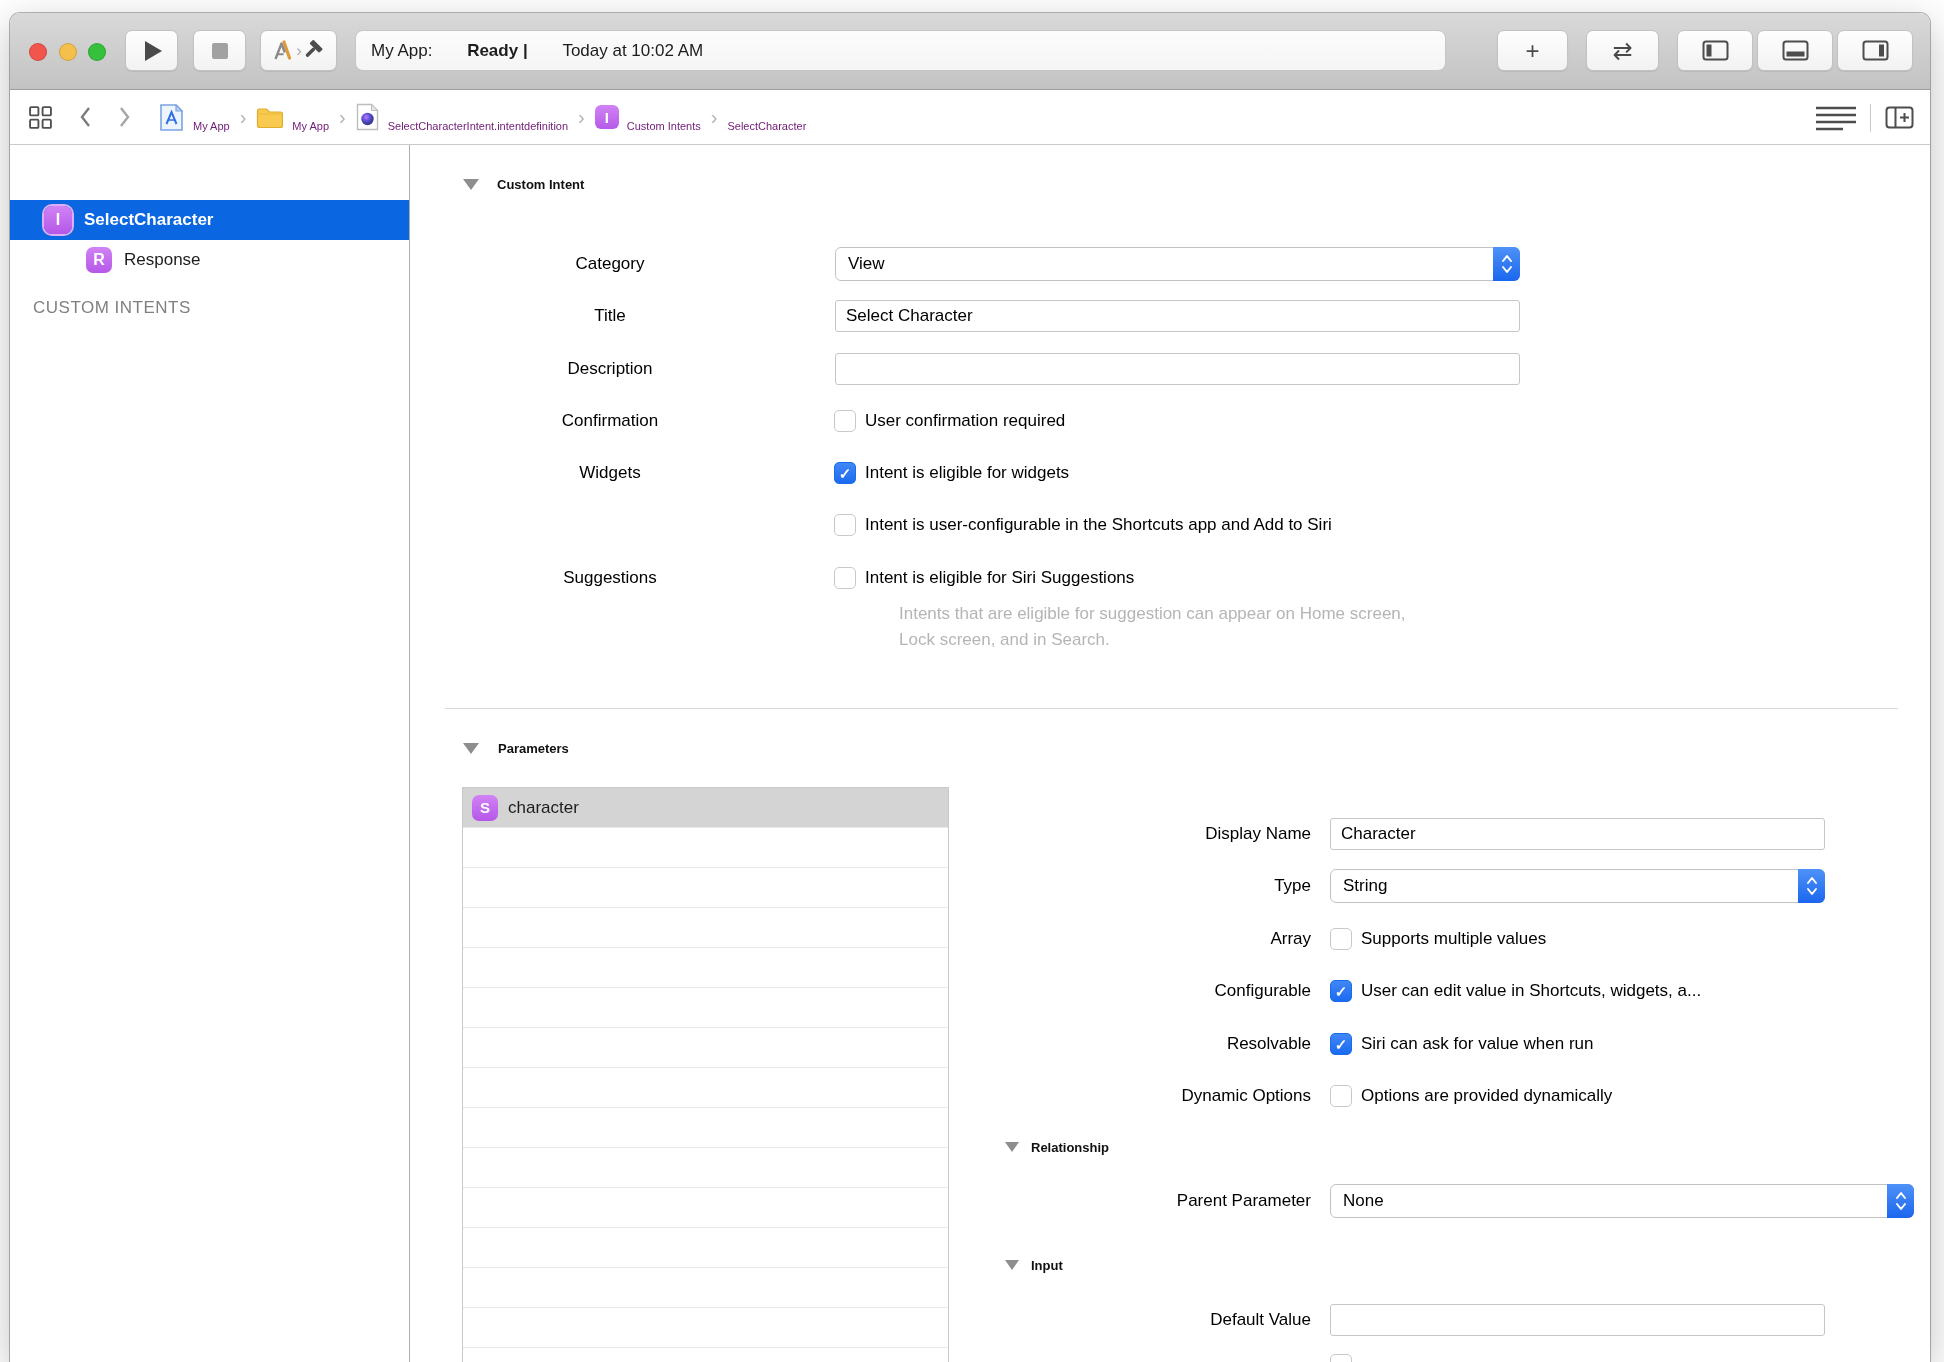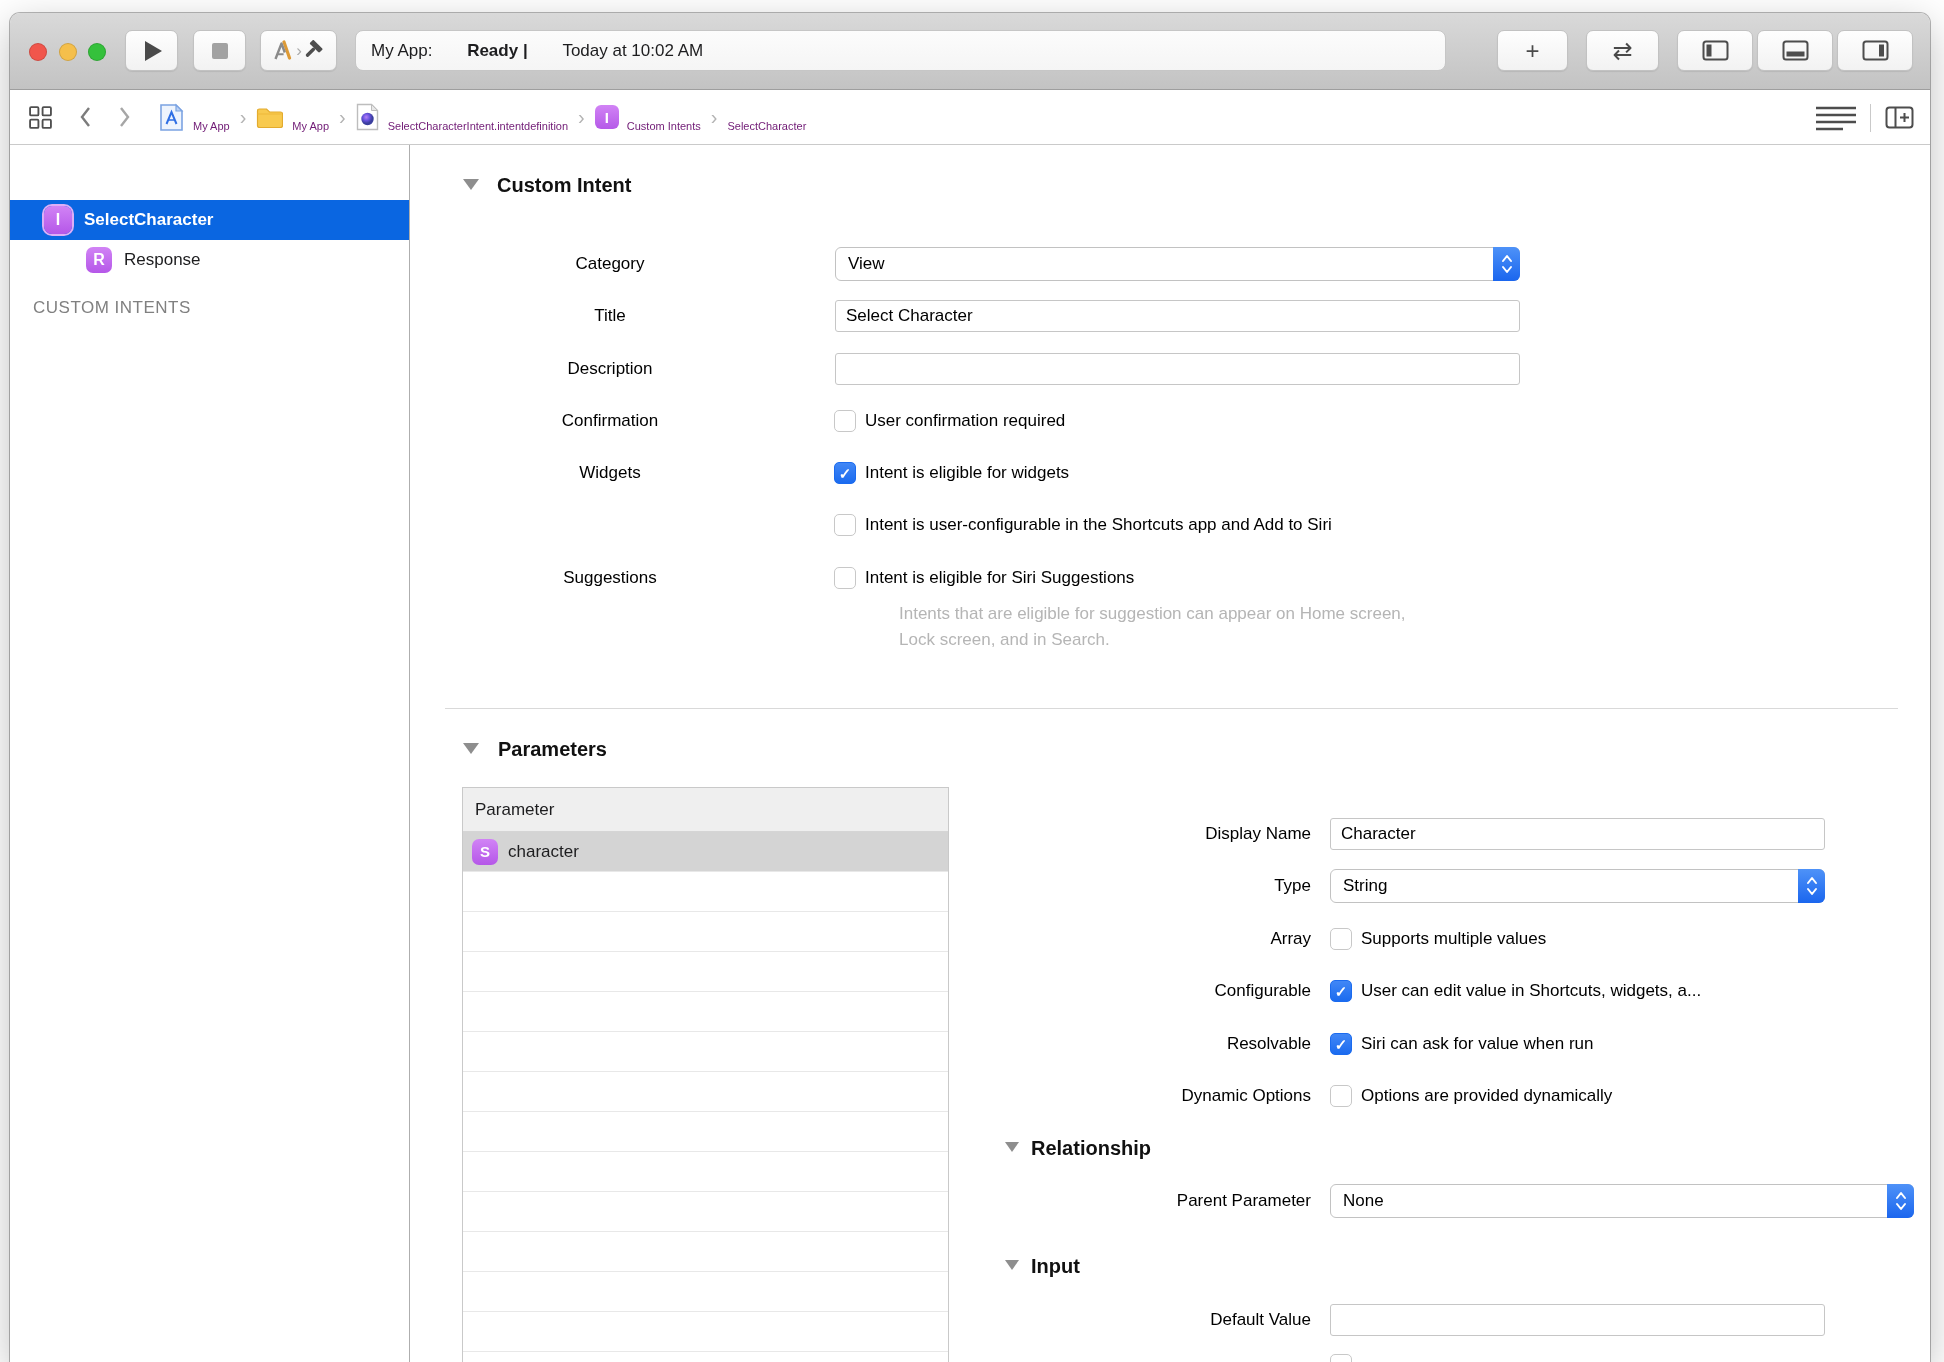--- a/index.html
+++ b/index.html
@@ -60,21 +60,21 @@
               background:linear-gradient(#d183f5,#b557e8); }
   .sb-badge.ring { box-shadow:0 0 0 2px #ddaef6; }
   .sb-label { font-size:17px; margin-left:12px; color:#1d1d1f; }
   .sb-row.sel .sb-label { color:#fff; font-weight:600; }
 
   
   .main { position:absolute; left:401px; top:132px; width:1519px; height:1217px; background:#fff; }
   .abs { position:absolute; }
   .tri { width:0; height:0; border-left:8px solid transparent; border-right:8px solid transparent;
          border-top:11px solid #8e8e8e; }
-  .sec-title { font-size:20px; font-weight:700; color:#111; line-height:24px; }
+  .sec-title { font-size:13px; font-weight:700; color:#111; line-height:24px; }
   .lbl { position:absolute; font-size:17px; color:#000; }
   .ci-lbl { left:-1px; width:400px; text-align:center; line-height:34px; }   
   .dp-lbl { left:599px; width:301px; text-align:right; line-height:34px; }  
   .field { position:absolute; height:32px; border:1px solid #c6c6c6; border-radius:3px;
            background:#fff; font-size:17px; color:#000; padding:0 10px; font-family:inherit; outline:none; }
   .popup { position:absolute; height:34px; border:1px solid #c2c2c2; border-radius:6px;
            background:#fff; display:flex; align-items:center; padding-left:12px;
            font-size:17px; color:#000; }
   .stepper { position:absolute; right:-1px; top:-1px; width:27px; height:34px;
              border-radius:0 6px 6px 0; background:linear-gradient(#4e92f8,#1b66ee);
@@ -293,21 +293,20 @@
 
     <div class="note" style="left:452px;top:456px;">Intents that are eligible for suggestion can appear on Home screen,</div>
     <div class="note" style="left:452px;top:482px;">Lock screen, and in Search.</div>
 
     <div class="hdiv" style="left:34px;top:563px;width:1453px;"></div>
 
     <div class="abs tri" style="left:52px;top:598px;"></div>
     <div class="abs sec-title" style="left:87px;top:592px;">Parameters</div>
 
     <div class="ptable">
-      <div class="pt-head">Parameter</div>
       <div class="pt-row sel">
         <span class="s-badge">S</span>
         <span class="pt-name">character</span>
       </div>
       <div class="pt-row"></div>
       <div class="pt-row"></div>
       <div class="pt-row"></div>
       <div class="pt-row"></div>
       <div class="pt-row"></div>
       <div class="pt-row"></div>

